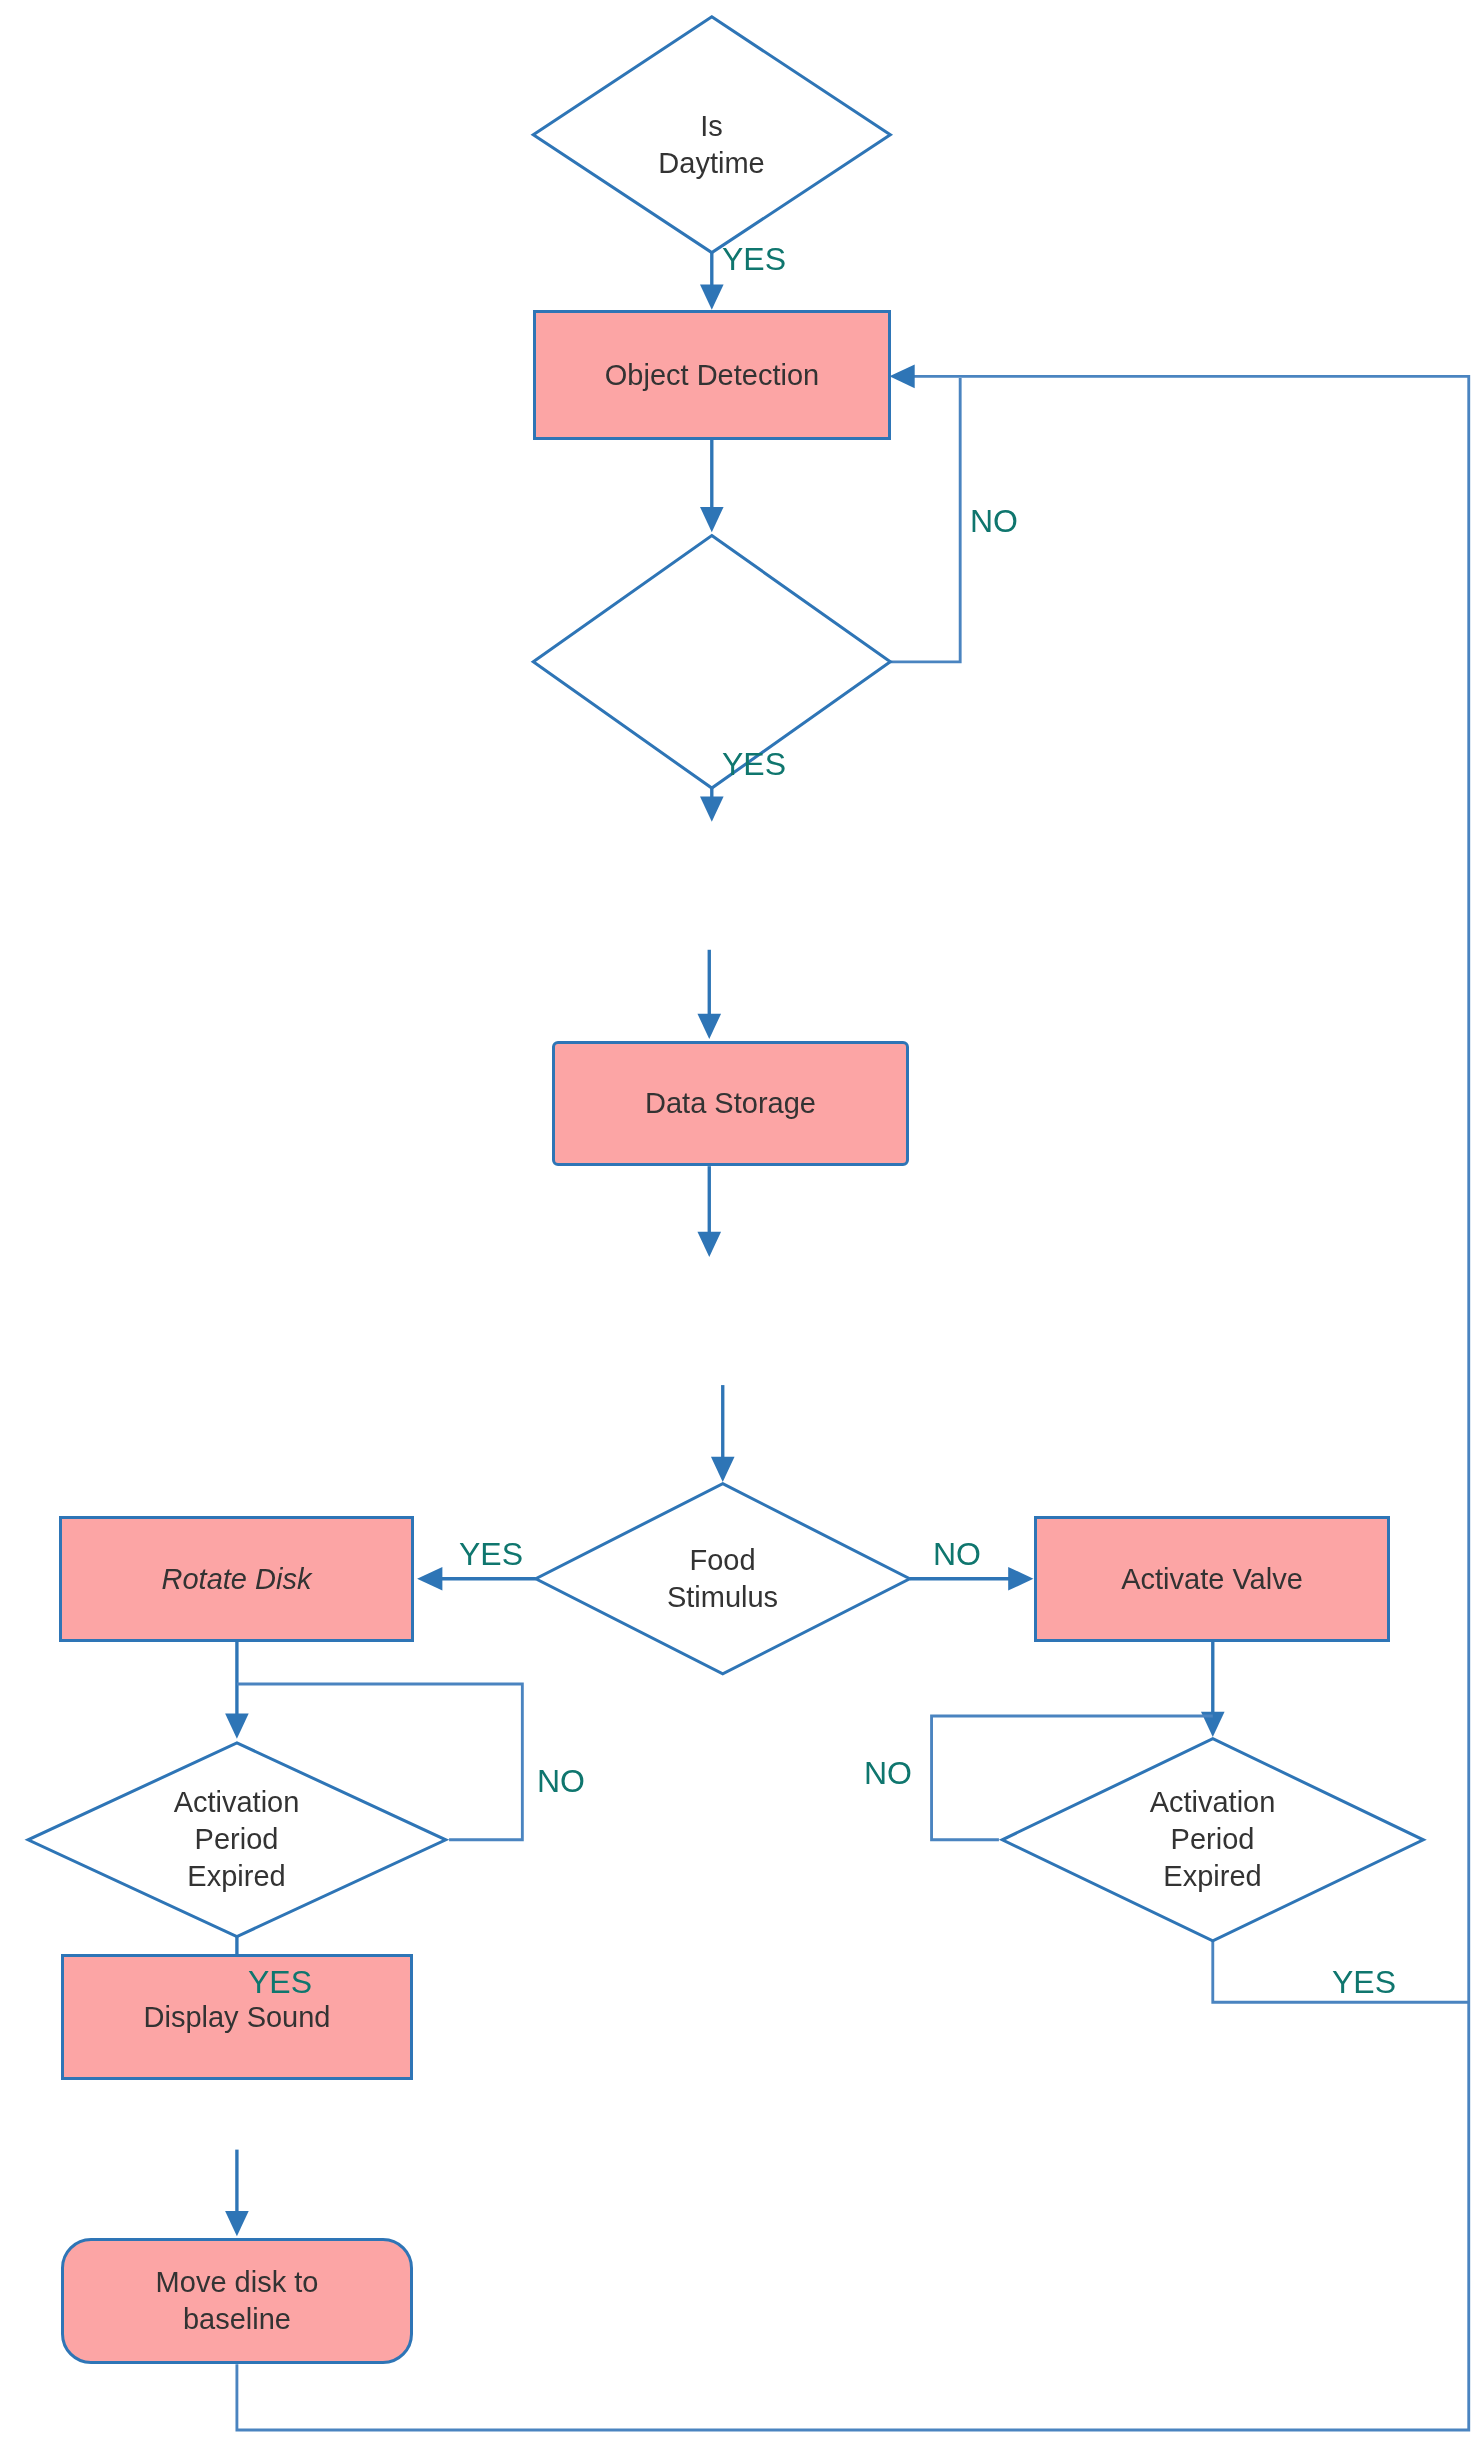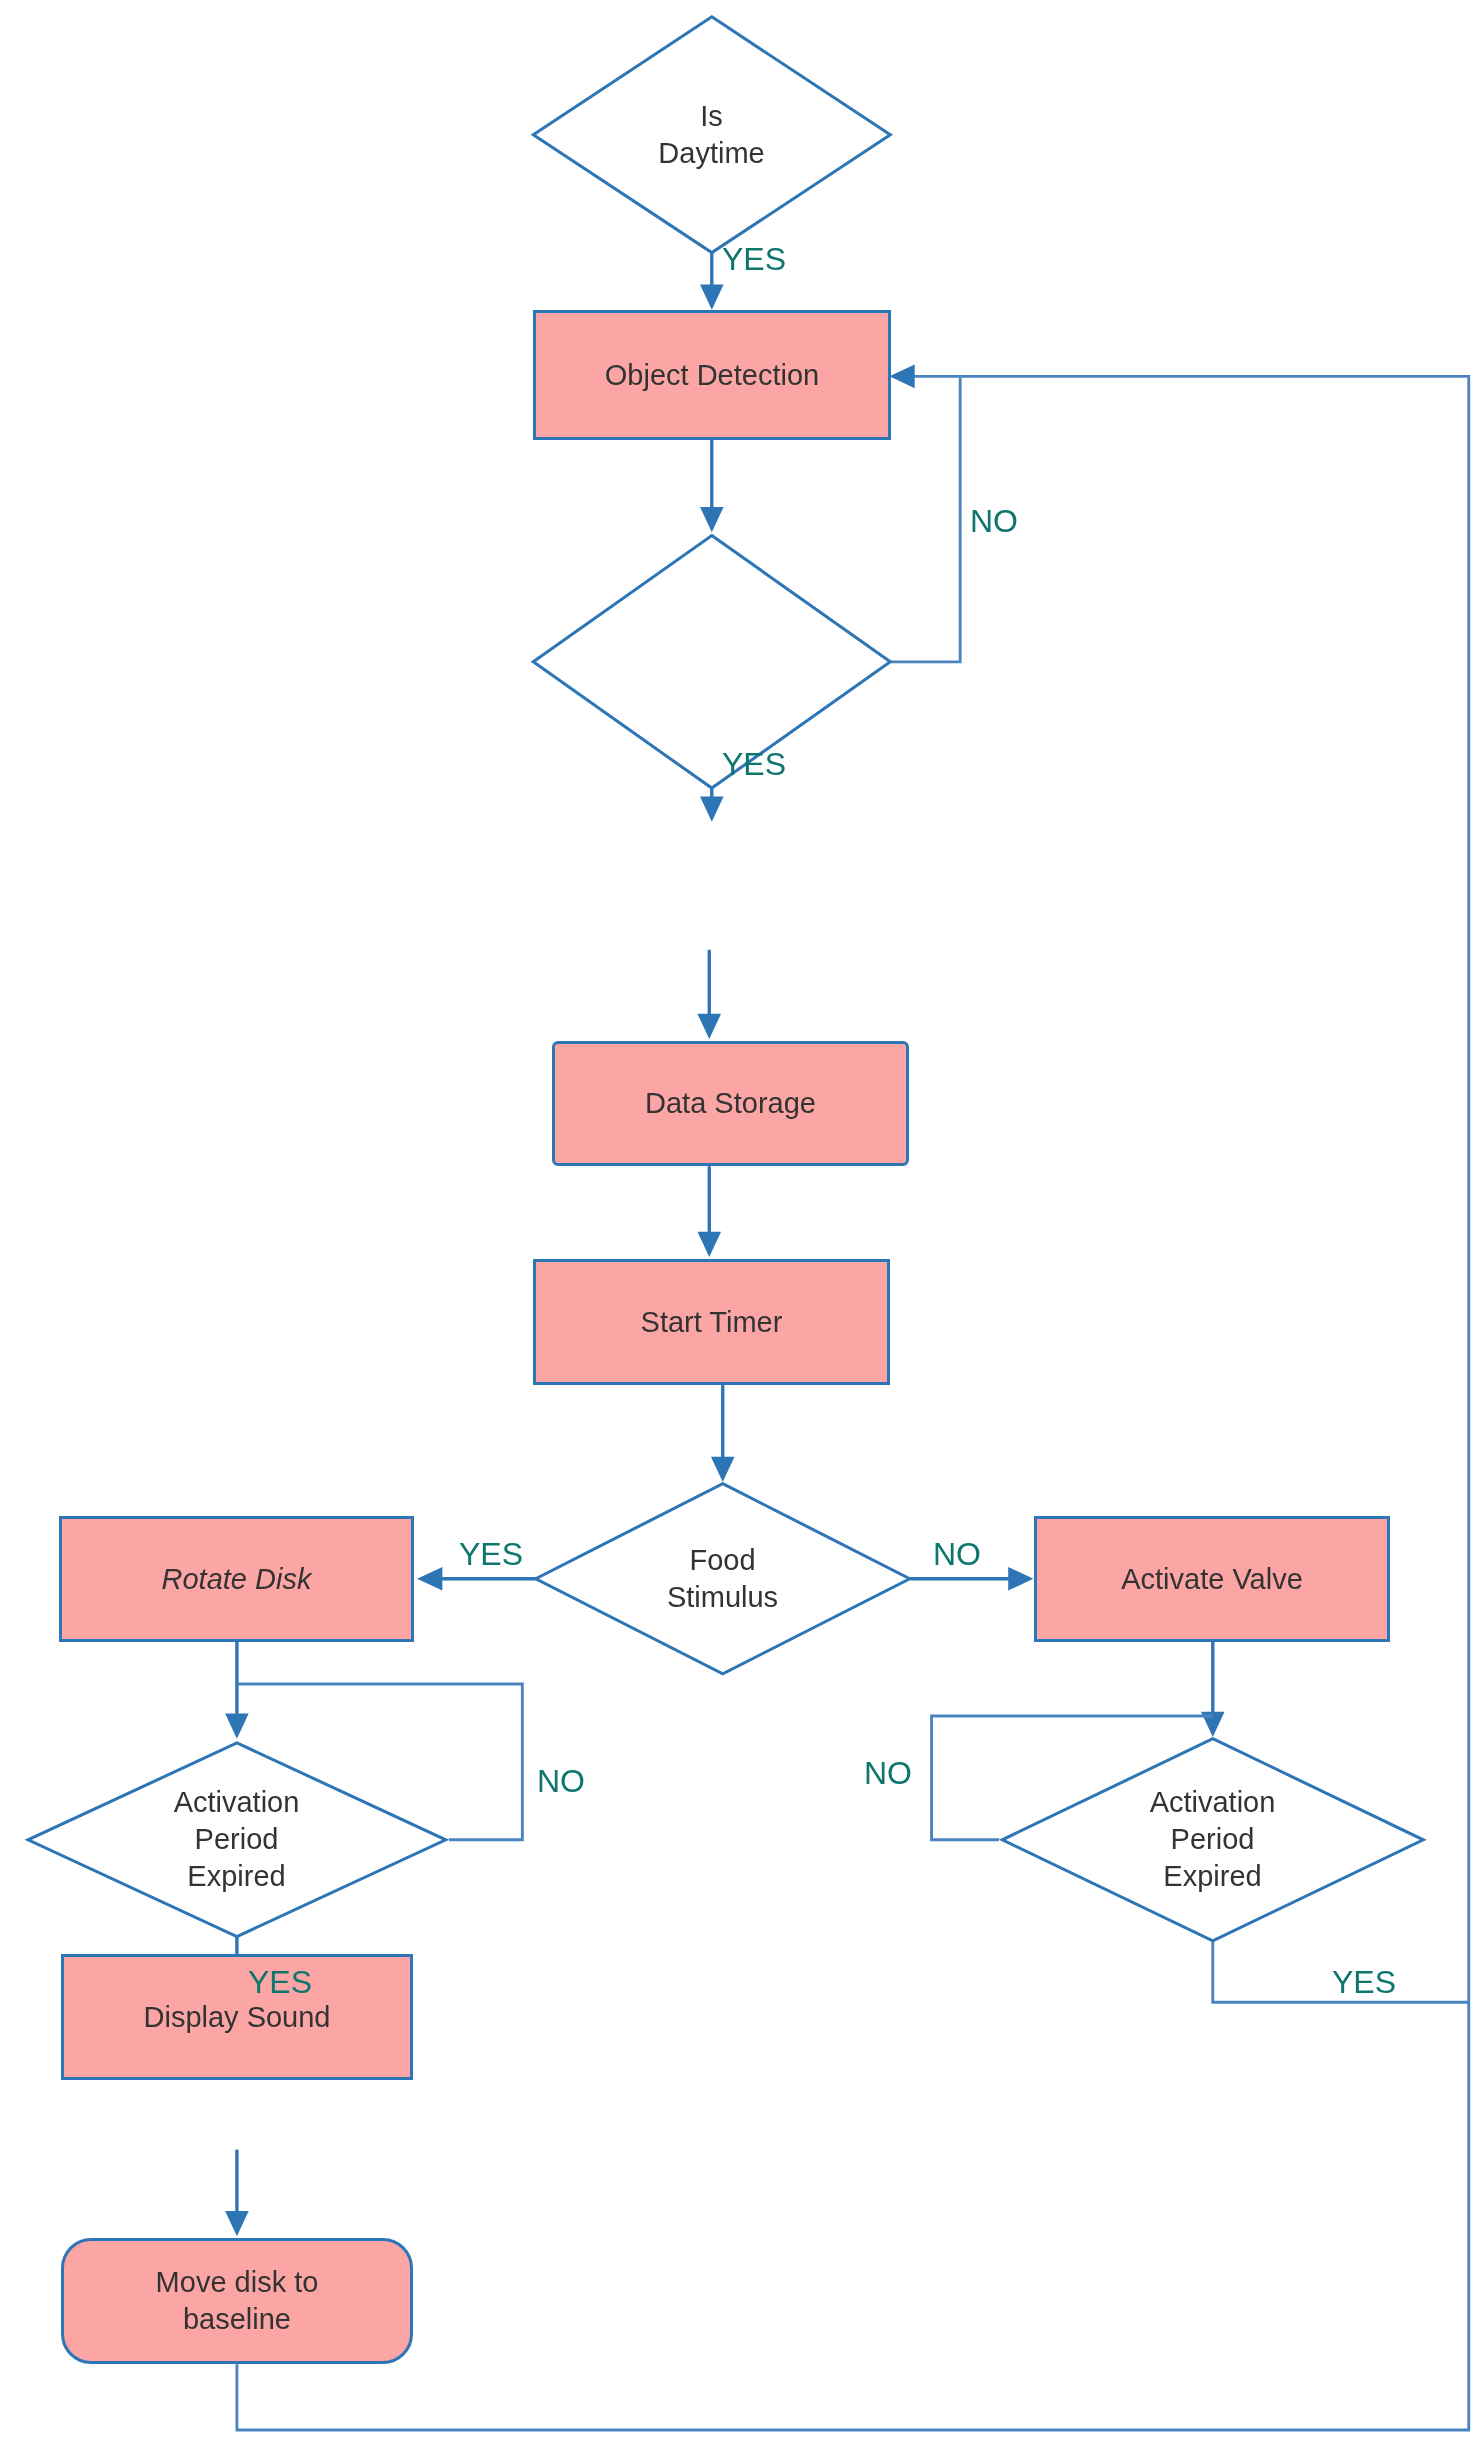--- a/index.html
+++ b/index.html
@@ -170,42 +170,39 @@
 
   <div class="process-box" style="left:533px; top:310px; width:358px; height:130px;">
     <div class="node-label">Object Detection</div>
   </div>
 
 
   <div class="process-box" style="left:552px; top:1041px; width:357px; height:125px;border-radius:6px;">
     <div class="node-label">Data Storage</div>
   </div>
 
-  <div class="process-box" style="left:533px; top:1259px; width:357px; height:126px;">
-    <div class="node-label">Start Timer</div>
-  </div>
 
   <div class="process-box" style="left:59px; top:1516px; width:355px; height:126px;font-style:italic;">
     <div class="node-label">Rotate Disk</div>
   </div>
 
   <div class="process-box" style="left:1034px; top:1516px; width:356px; height:126px;">
     <div class="node-label">Activate Valve</div>
   </div>
 
   <div class="process-box" style="left:61px; top:1954px; width:352px; height:126px;">
     <div class="node-label">Display Sound</div>
   </div>
 
   <div class="process-box" style="left:61px; top:2238px; width:352px; height:126px;border-radius:30px;">
     <div class="node-label">Move disk to
 baseline</div>
   </div>
 
-  <div class="node-label" style="left:585px; top:94px; width:253px; height:81px;">Is
+  <div class="node-label" style="left:585px; top:104px; width:253px; height:81px;">Is
 Daytime</div>
 
 
   <div class="node-label" style="left:596px; top:1542px; width:253px; height:74px;">Food
 Stimulus</div>
 
   <div class="node-label" style="left:110px; top:1784px; width:253px; height:111px;">Activation
 Period
 Expired</div>
 

